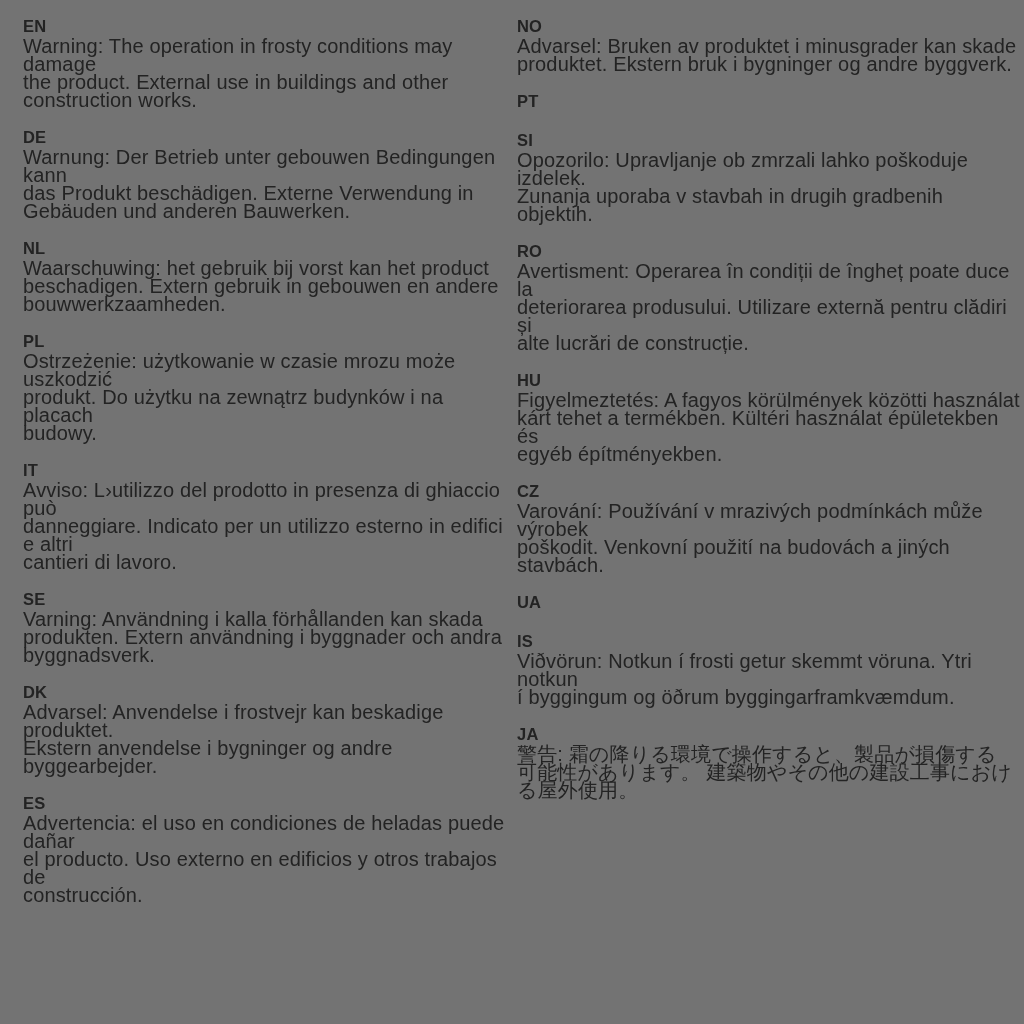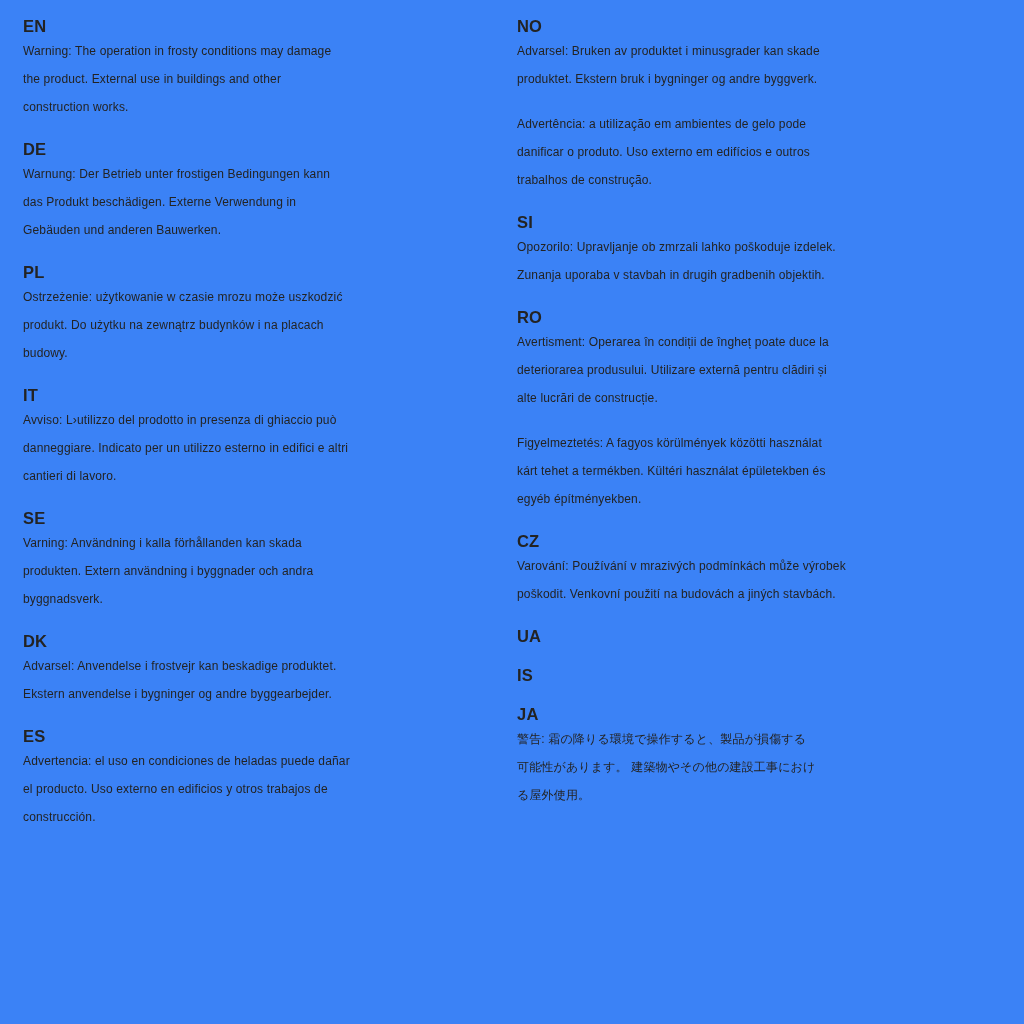--- a/index.html
+++ b/index.html
@@ -13,21 +13,21 @@
     font-family: "Liberation Sans", "DejaVu Sans", sans-serif;
     color: #232323;
     overflow: hidden;
   }
   .page {
     box-sizing: border-box;
     width: 1024px;
     height: 1024px;
     padding: 15px 12px 0 23px;
     display: flex;
-    background: #3b82f6;
+    background: #737373;
   }
   .col {
     box-sizing: border-box;
   }
   .col-left {
     width: 494px;
     flex: 0 0 494px;
   }
   .col-right {
     width: 507px;
@@ -36,48 +36,54 @@
   .section {
     margin: 0 0 17px 0;
   }
   .lang-code {
     font-size: 16.5px;
     line-height: 22px;
     font-weight: bold;
     letter-spacing: 0.2px;
   }
   .warning-text {
-    font-size: 12px;
-    line-height: 28px;
+    font-size: 20px;
+    line-height: 18px;
     letter-spacing: 0.15px;
     white-space: pre-line;
   }
 </style>
 </head>
 <body>
 
 <div class="page">
 
   <div class="col col-left">
 
     <div class="section">
       <div class="lang-code">EN</div>
       <div class="warning-text">Warning: The operation in frosty conditions may damage
 the product. External use in buildings and other
 construction works.</div>
     </div>
 
     <div class="section">
       <div class="lang-code">DE</div>
-      <div class="warning-text">Warnung: Der Betrieb unter frostigen Bedingungen kann
+      <div class="warning-text">Warnung: Der Betrieb unter gebouwen Bedingungen kann
 das Produkt beschädigen. Externe Verwendung in
 Gebäuden und anderen Bauwerken.</div>
     </div>
 
 
+    <div class="section">
+      <div class="lang-code">NL</div>
+      <div class="warning-text">Waarschuwing: het gebruik bij vorst kan het product
+beschadigen. Extern gebruik in gebouwen en andere
+bouwwerkzaamheden.</div>
+    </div>
 
     <div class="section">
       <div class="lang-code">PL</div>
       <div class="warning-text">Ostrzeżenie: użytkowanie w czasie mrozu może uszkodzić
 produkt. Do użytku na zewnątrz budynków i na placach
 budowy.</div>
     </div>
 
     <div class="section">
       <div class="lang-code">IT</div>
@@ -110,57 +116,58 @@
 
   <div class="col col-right">
 
     <div class="section">
       <div class="lang-code">NO</div>
       <div class="warning-text">Advarsel: Bruken av produktet i minusgrader kan skade
 produktet. Ekstern bruk i bygninger og andre byggverk.</div>
     </div>
 
     <div class="section">
-      <div class="warning-text">Advertência: a utilização em ambientes de gelo pode
-danificar o produto. Uso externo em edifícios e outros
-trabalhos de construção.</div>
+      <div class="lang-code">PT</div>
     </div>
 
     <div class="section">
       <div class="lang-code">SI</div>
       <div class="warning-text">Opozorilo: Upravljanje ob zmrzali lahko poškoduje izdelek.
 Zunanja uporaba v stavbah in drugih gradbenih objektih.</div>
     </div>
 
     <div class="section">
       <div class="lang-code">RO</div>
       <div class="warning-text">Avertisment: Operarea în condiții de îngheț poate duce la
 deteriorarea produsului. Utilizare externă pentru clădiri și
 alte lucrări de construcție.</div>
     </div>
 
     <div class="section">
+      <div class="lang-code">HU</div>
       <div class="warning-text">Figyelmeztetés: A fagyos körülmények közötti használat
 kárt tehet a termékben. Kültéri használat épületekben és
 egyéb építményekben.</div>
     </div>
 
     <div class="section">
       <div class="lang-code">CZ</div>
       <div class="warning-text">Varování: Používání v mrazivých podmínkách může výrobek
 poškodit. Venkovní použití na budovách a jiných stavbách.</div>
     </div>
 
 
     <div class="section">
       <div class="lang-code">UA</div>
     </div>
 
     <div class="section">
       <div class="lang-code">IS</div>
+      <div class="warning-text">Viðvörun: Notkun í frosti getur skemmt vöruna. Ytri notkun
+í byggingum og öðrum byggingarframkvæmdum.</div>
     </div>
 
     <div class="section">
       <div class="lang-code">JA</div>
       <div class="warning-text">警告: 霜の降りる環境で操作すると、製品が損傷する
 可能性があります。 建築物やその他の建設工事におけ
 る屋外使用。</div>
     </div>
 
   </div>

